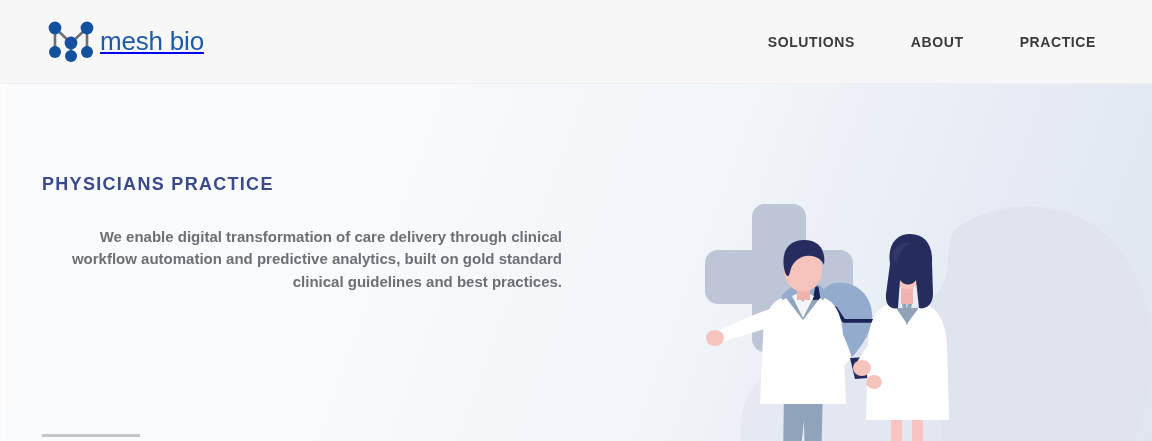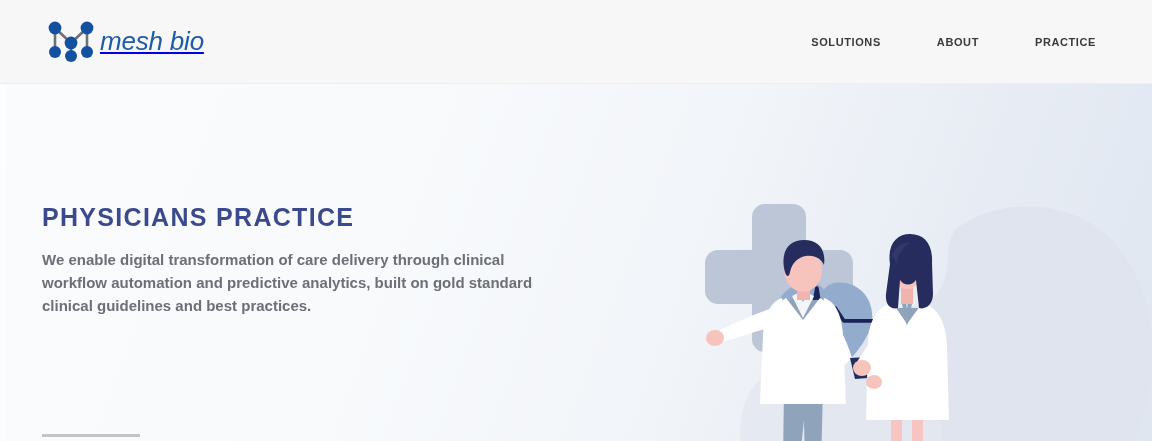--- a/index.html
+++ b/index.html
@@ -24,54 +24,53 @@
     position:relative; width:100%; height:100%;
   }
 
   
   .logo { position:absolute; left:44px; top:12px; height:58px; display:flex; align-items:center; }
   .logo-mark { width:54px; height:46px; display:block; }
   .logo-text {
     font-size:26px; color:#1c5ba8; letter-spacing:-0.2px;
     font-weight:400; margin-left:2px; line-height:1;
     font-family:"Liberation Sans", sans-serif;
-    font-style:italic;
   }
 
   
   .nav { position:absolute; right:56px; top:0; height:84px; display:flex; align-items:center; gap:0; }
   .nav-item {
-    font-size:11px; font-weight:700; letter-spacing:0.6px;
+    font-size:14px; font-weight:700; letter-spacing:0.6px;
     color:#3a3a3a; text-decoration:none;
     padding:0 0; margin-left:56px; white-space:nowrap;
     cursor:pointer;
   }
   .nav-item:first-child { margin-left:0; }
 
   
   .hero {
     position:absolute; left:0; top:84px; width:1152px; height:357px;
     overflow:hidden;
     background:linear-gradient(110deg, #fafbfd 0%, #f8fafc 34%, #f2f5f9 58%, #e7ecf4 80%, #dfe6f0 100%);
   }
   .edge-strip {
     position:absolute; left:0; top:84px; width:6px; height:357px;
     background:#ffffff; opacity:.55; z-index:20;
   }
 
   
   .copy { position:absolute; left:42px; top:90px; width:560px; z-index:12; }
   .hero-title {
-    font-size:25px; font-weight:700; letter-spacing:1.3px;
-    color:#3b4a8c; line-height:1.2; white-space:nowrap;margin-top:28px;
+    font-size:18px; font-weight:700; letter-spacing:1.3px;
+    color:#3b4a8c; line-height:1.2; white-space:nowrap;
   }
   .hero-body {
-    margin-top:17px;
+    margin-top:30px;
     font-size:15px; font-weight:700; line-height:1.52;
-    color:#6c7076; max-width:520px;
+    color:#6c7076; max-width:520px;text-align:right;
   }
   .divider {
     position:absolute; left:42px; top:350px;
     width:98px; height:3px; background:#c2c4c8; z-index:12;
   }
 
   
   .illus { position:absolute; right:0; top:84px; width:450px; height:357px; z-index:8; }
   .illus svg { display:block; width:100%; height:100%; }
 </style>

